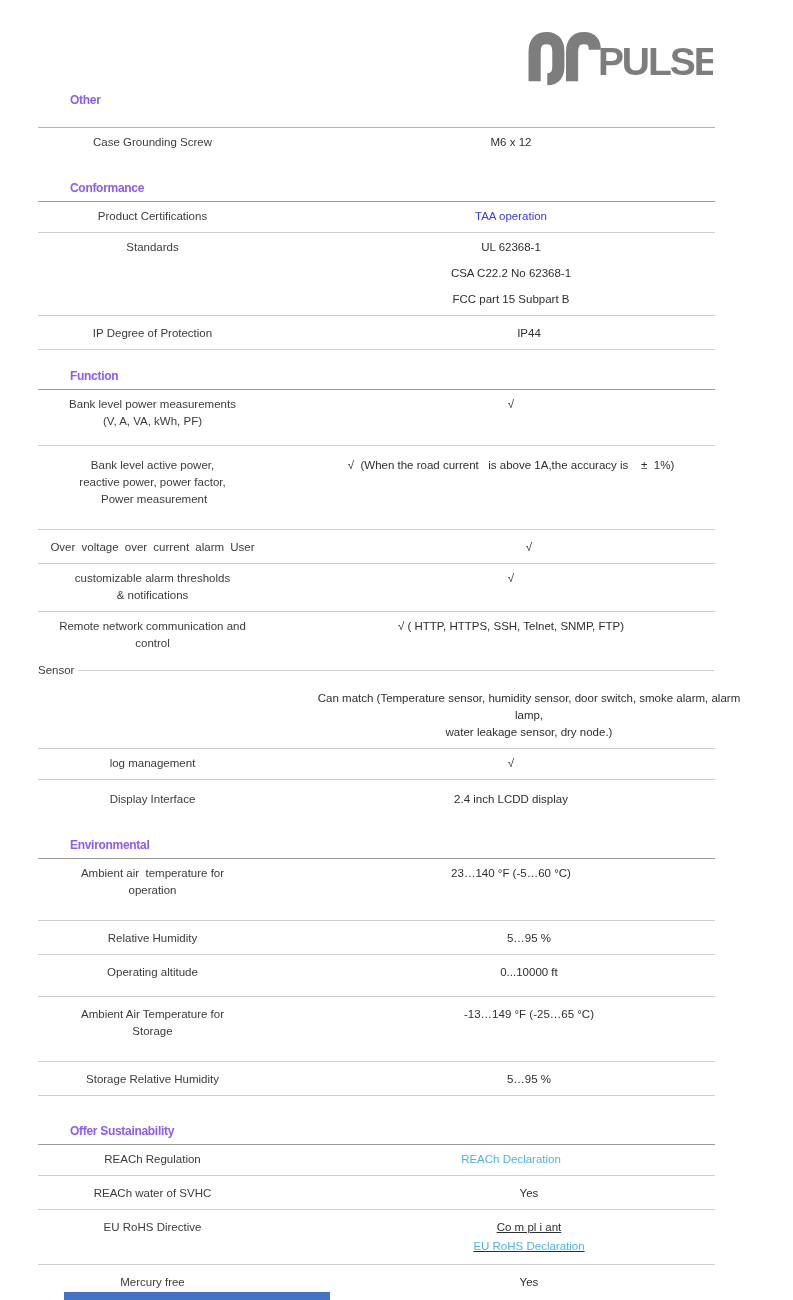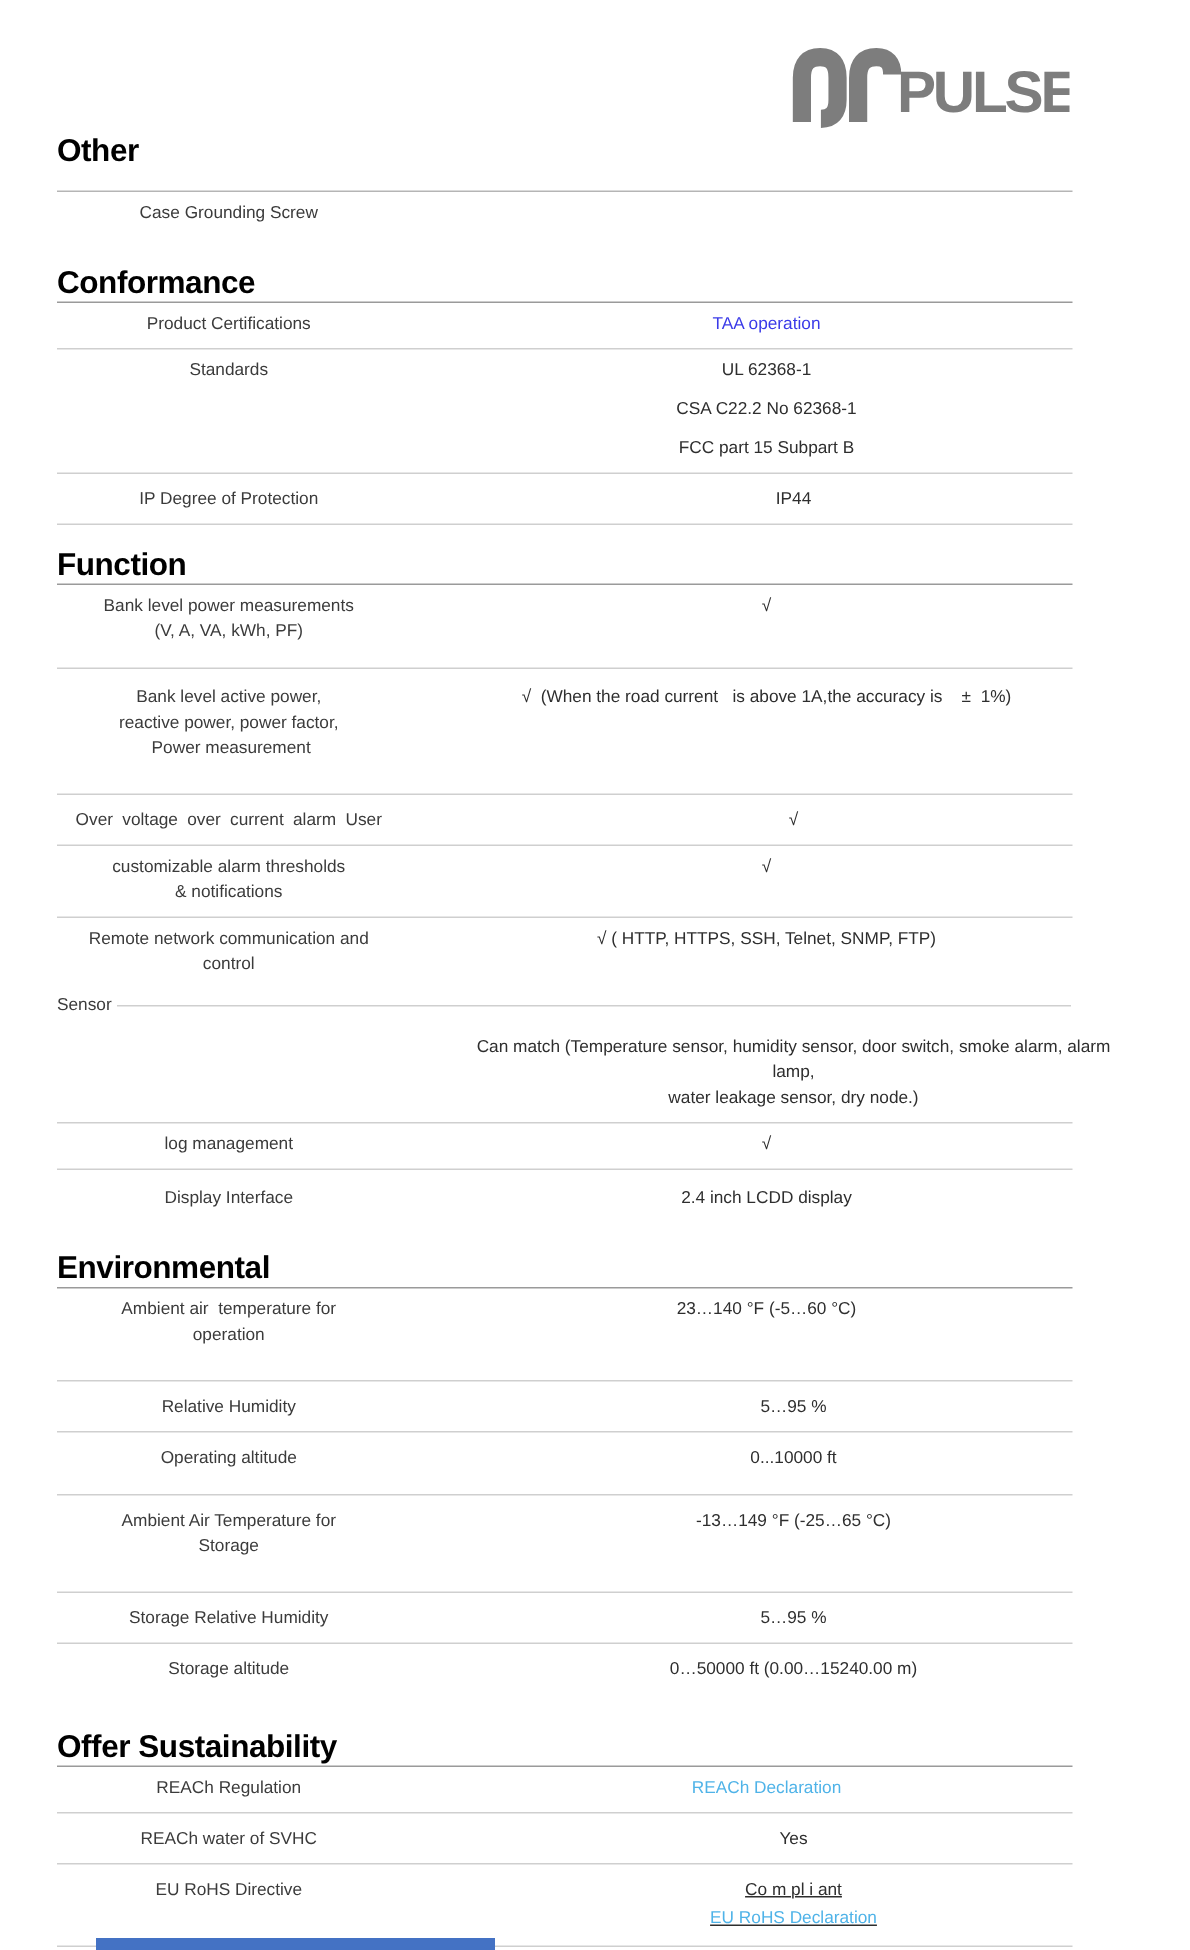--- a/index.html
+++ b/index.html
@@ -6,21 +6,21 @@
   html,body { background:#ffffff; }
   body { font-family: "Liberation Sans", sans-serif; color:#3d3d3d; }
   .page { position:relative; width:793px; height:1300px; background:#fff; overflow:hidden; margin:0 auto;border-radius:29px; }
 
   
   .header { position:relative; height:88px; }
   .logo { position:absolute; top:26px; right:80px; width:190px; height:60px; }
 
   
   .section { padding:0 38px 0 38px; }
-  .section h2 { font-size:21px; font-weight:bold; color:#000000; letter-spacing:-0.3px; line-height:19px; }
+  .section h2 { font-size:12px; font-weight:bold; color:#8b5cf6; letter-spacing:-0.3px; line-height:19px;margin-left:32px; }
   .hrule { width:677px; border-top:1px solid #9a9a9a; height:0; margin-top:3px; }
   .sec-other .hrule { margin-top:17px; border-top-color:#b5b5b5; }
   .rule { width:677px; border-top:1px solid #cfcfcf; height:0; }
 
   .sec-other { margin-top:3px; }
   .sec-conformance { margin-top:21px; }
   .sec-function { margin-top:17px; }
   .sec-environmental { margin-top:21px; }
   .sec-offer-sustainability { margin-top:26px; }
 
@@ -64,20 +64,21 @@
       <text x="142" y="86" font-size="74" font-weight="bold" letter-spacing="-4" fill="#7d7d7d" font-family="Liberation Sans, sans-serif">PULSE</text>
     </svg>
   </div>
 
   <main id="sections">
       <section class="section sec-other">
         <h2>Other</h2>
         <div class="hrule"></div>
         <div class="row ">
           <div class="label">Case Grounding Screw</div>
+          <div class="value"><p>M6 x 12</p></div>
         </div>
       </section>
       <section class="section sec-conformance">
         <h2>Conformance</h2>
         <div class="hrule"></div>
         <div class="row ">
           <div class="label">Product Certifications</div>
           <div class="value"><p><a class="link-blue">TAA operation</a></p></div>
         </div>
         <div class="rule"></div>
@@ -167,24 +168,20 @@
           <div class="label">Ambient Air Temperature for
 Storage</div>
           <div class="value"><p>-13…149 °F (-25…65 °C)</p></div>
         </div>
         <div class="rule"></div>
         <div class="row pt-s">
           <div class="label">Storage Relative Humidity</div>
           <div class="value"><p>5…95 %</p></div>
         </div>
         <div class="rule"></div>
-        <div class="row pt-s">
-          <div class="label">Storage altitude</div>
-          <div class="value"><p>0…50000 ft (0.00…15240.00 m)</p></div>
-        </div>
       </section>
       <section class="section sec-offer-sustainability">
         <h2>Offer Sustainability</h2>
         <div class="hrule"></div>
         <div class="row ">
           <div class="label">REACh Regulation</div>
           <div class="value"><p><a class="link-cyan">REACh Declaration</a></p></div>
         </div>
         <div class="rule"></div>
         <div class="row pt-s">

